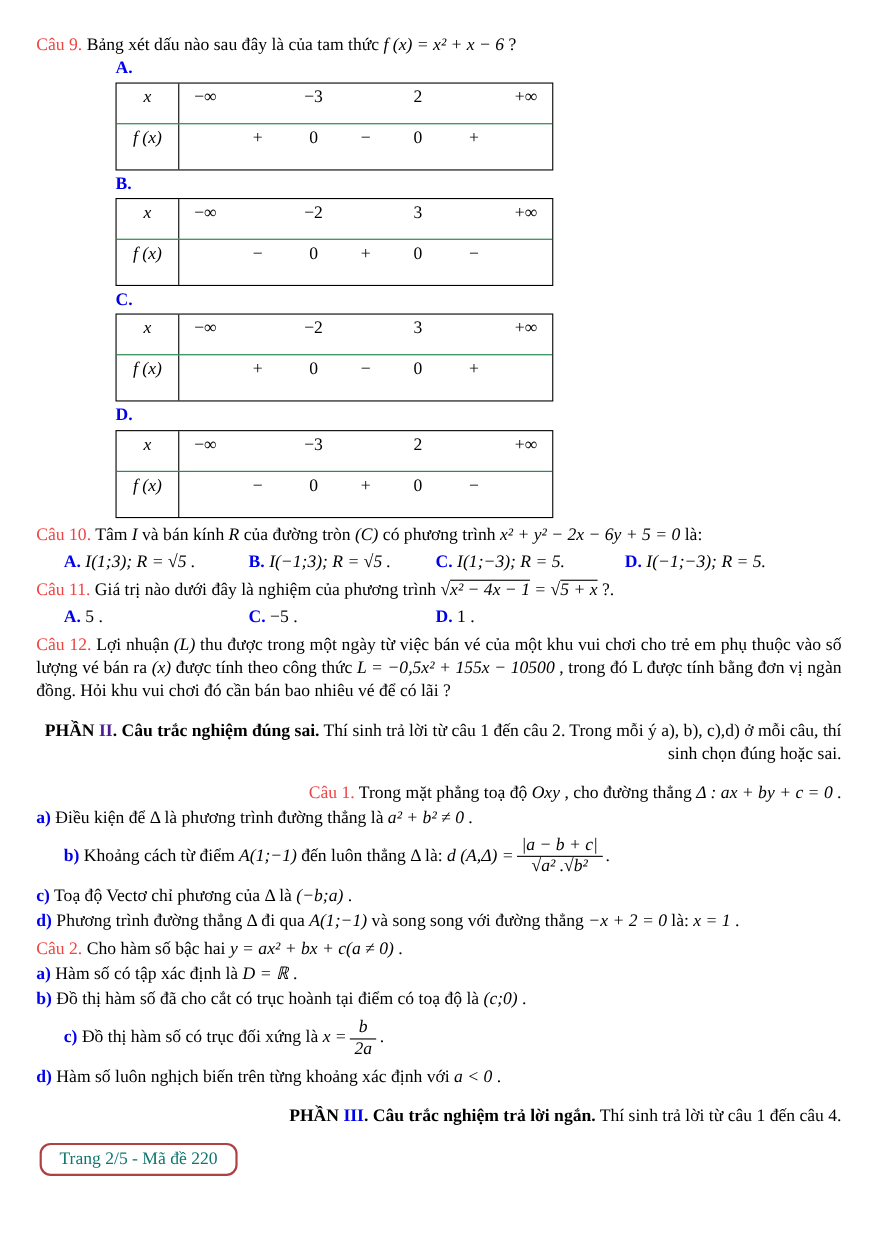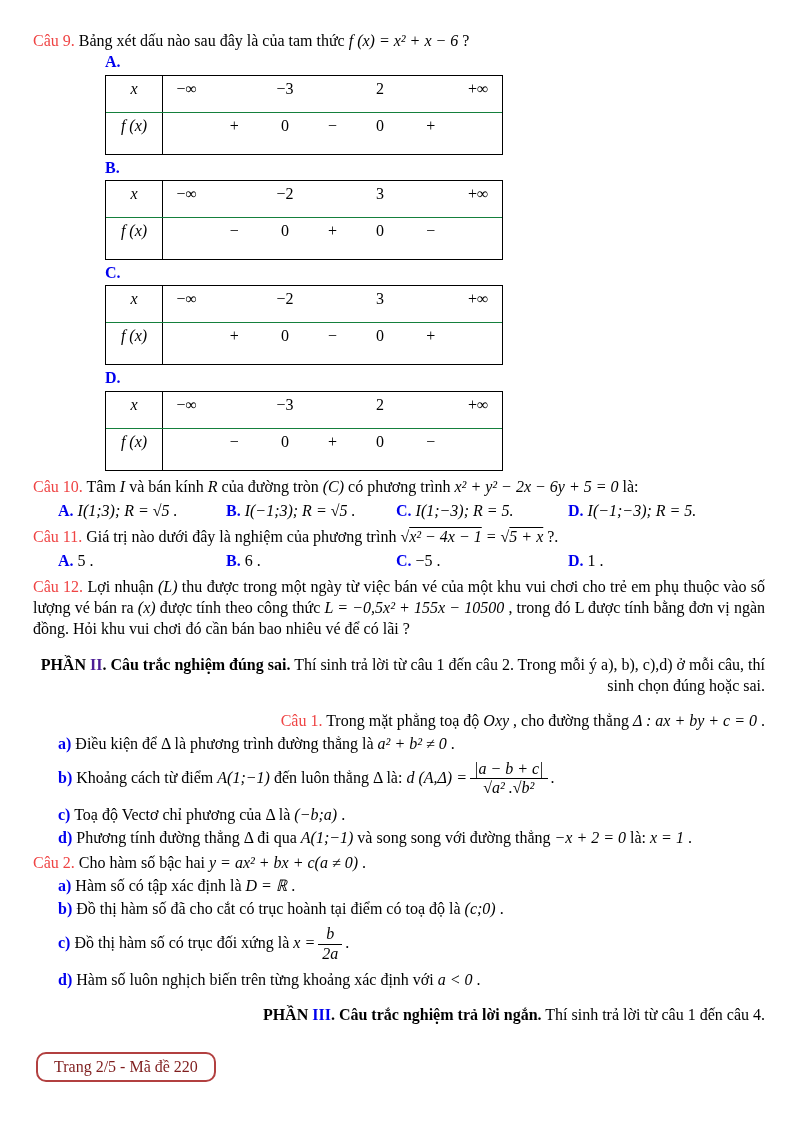--- a/index.html
+++ b/index.html
@@ -34,26 +34,26 @@
   
   .sqrt { white-space:nowrap; font-style:italic; }
   .rsign { font-style:normal; }
   .rbody { text-decoration:overline; }
 
   
   .frac { display:inline-flex; flex-direction:column; text-align:center; vertical-align:middle; line-height:1.15; margin:0 3px; font-style:italic; }
   .frac .num { border-bottom:1px solid #000; padding:0 4px; }
   .frac .den { padding:0 4px; }
   .sect-gap { margin-top:14px;text-align:right; }
-  .sub-line { margin-left:25px; }
+  .sub-line { }
   .tall { margin:6px 0 6px 25px; }
 
   .footer-box {
-    display:inline-block; margin:25px 0 0 3px; padding:4px 16px;
-    border:2px solid #B24040; border-radius:10px; color:#7f1d1d;
+    display:inline-block; margin:12px 0 0 3px; padding:4px 16px;
+    border:2px solid #B24040; border-radius:10px; color:#0f766e;
   }
 </style>
 </head>
 <body>
 
 <div class="page">
 
   
   <div class="line">
     <span class="q-label">Câu 9.</span>
@@ -198,21 +198,20 @@
   <div class="line">
     <span class="q-label">Câu 11.</span>
     <span>Giá trị nào dưới đây là nghiệm của phương trình</span>
     <span class="sqrt"><span class="rsign">√</span><span class="rbody">x² − 4x − 1</span></span>
     <span class="fm">=</span>
     <span class="sqrt"><span class="rsign">√</span><span class="rbody">5 + x</span></span>
     <span>?.</span>
   </div>
   <div class="opts">
     <div><span class="opt-letter">A.</span> <span>5 .</span></div>
-    <div><span class="opt-letter">B.</span> <span>6 .</span></div>
     <div><span class="opt-letter">C.</span> <span>−5 .</span></div>
     <div><span class="opt-letter">D.</span> <span>1 .</span></div>
   </div>
 
   
   <div class="line just">
     <span class="q-label">Câu 12.</span>
     <span>Lợi nhuận</span>
     <span class="fm">(L)</span>
     <span>thu được trong một ngày từ việc bán vé của một khu vui chơi cho trẻ em phụ thuộc vào số lượng vé bán ra</span>
@@ -254,21 +253,21 @@
       </span><span>.</span>
   </div>
   <div class="line sub-line">
     <span class="sub-label">c)</span>
     <span>Toạ độ Vectơ chỉ phương của Δ là</span>
     <span class="fm">(−b;a)</span>
     <span>.</span>
   </div>
   <div class="line sub-line">
     <span class="sub-label">d)</span>
-    <span>Phương tính đường thẳng Δ đi qua</span>
+    <span>Phương trình đường thẳng Δ đi qua</span>
     <span class="fm">A(1;−1)</span>
     <span>và song song với đường thẳng</span>
     <span class="fm">−x + 2 = 0</span>
     <span>là:</span>
     <span class="fm">x = 1</span>
     <span>.</span>
   </div>
 
   
   <div class="line" style="margin-top:4px;">

